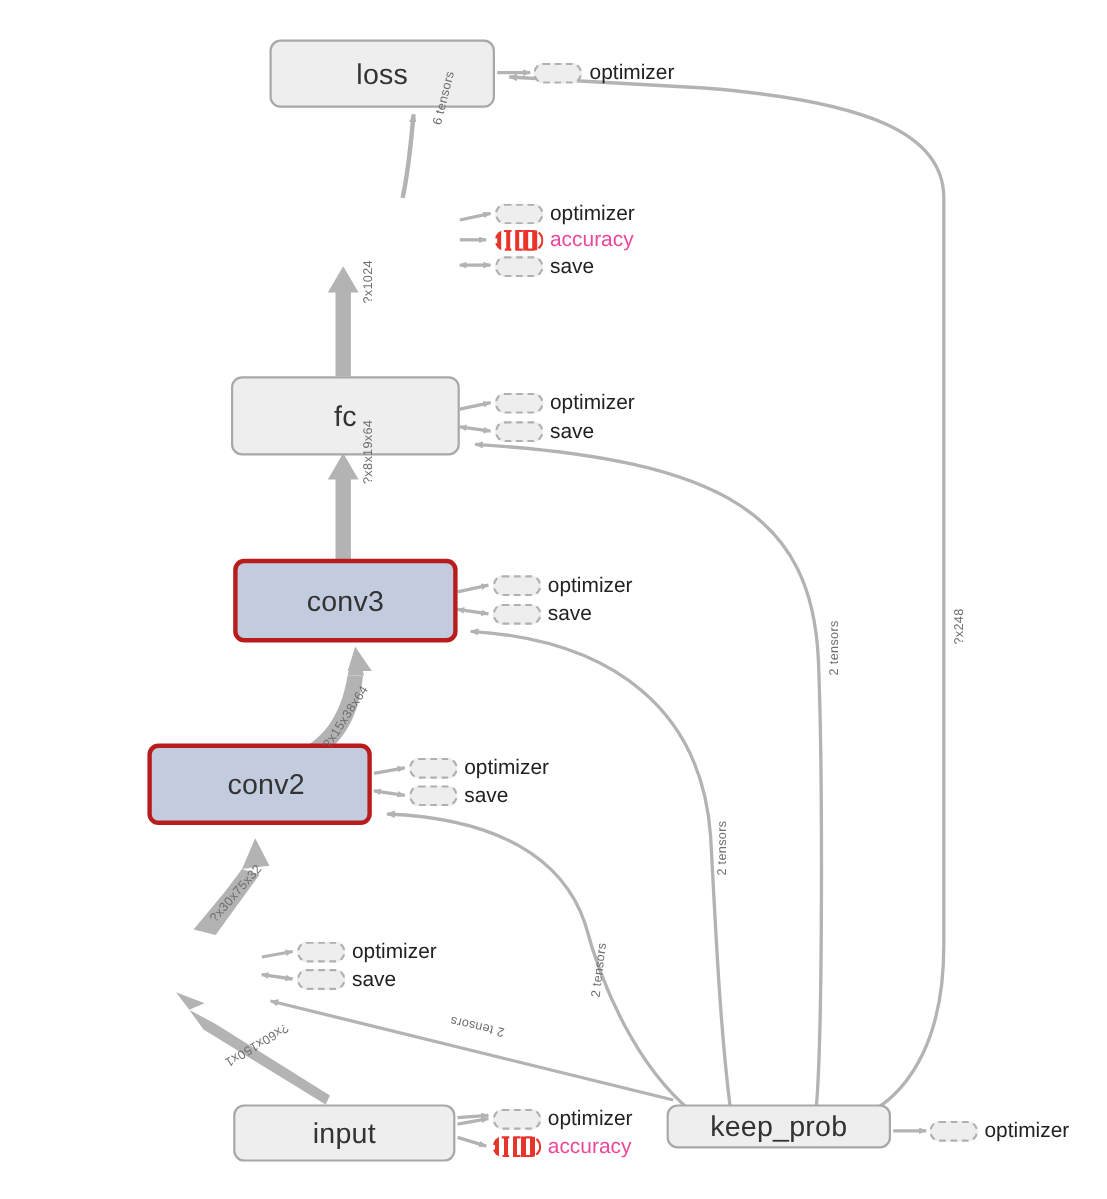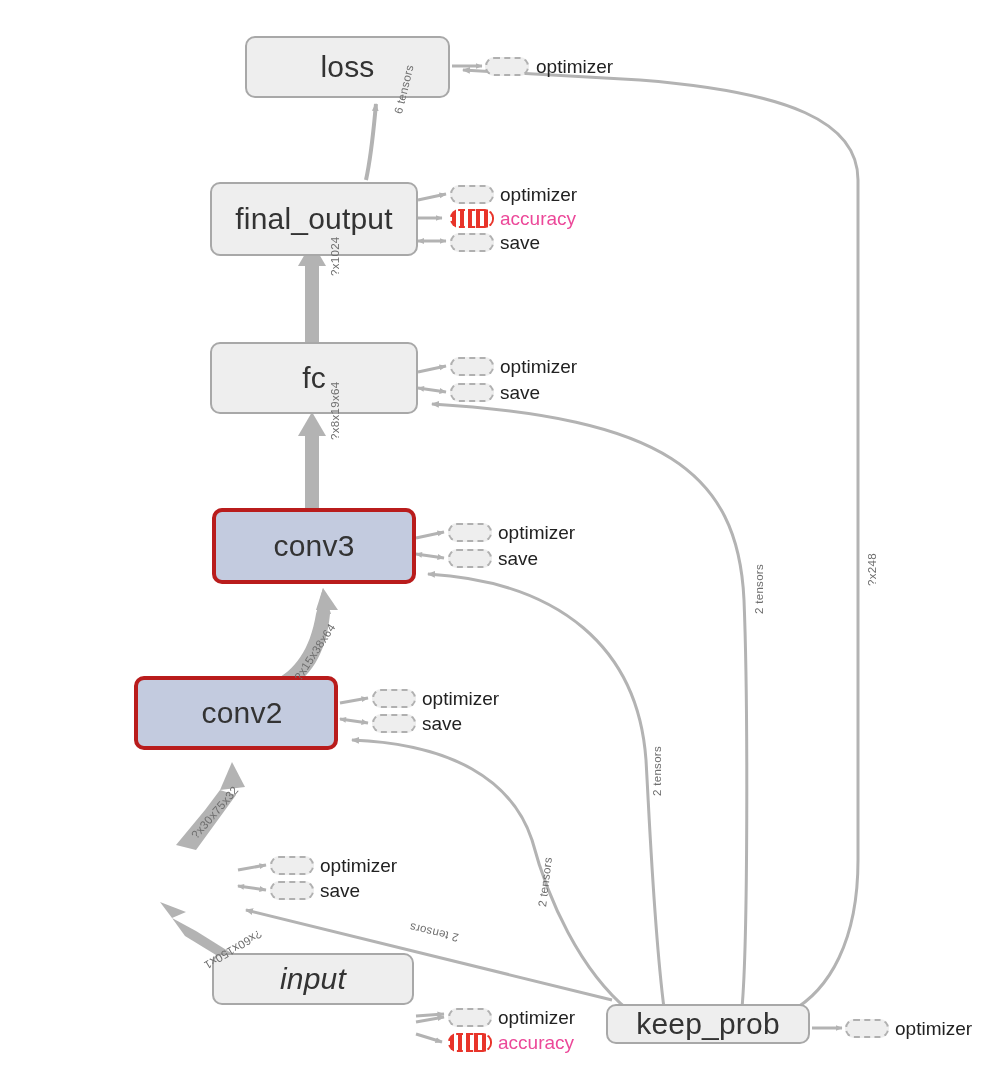--- a/index.html
+++ b/index.html
@@ -26,21 +26,21 @@
     width: 1006px;
     height: 1090px;
   }
   .node {
     position: absolute;
     box-sizing: border-box;
     display: flex;
     align-items: center;
     justify-content: center;
     border-radius: 10px;
-    font-size: 30px;
+    font-size: 26px;
     color: #333333;
     letter-spacing: 0.2px;
     white-space: nowrap;
   }
   .node.plain {
     background: #eeeeee;
     border: 2px solid #a8a8a8;
   }
   .node.conv {
     background: #c3cbdf;
@@ -207,38 +207,35 @@
 
     <g>
       <path d="M812,1028 L842,1028" stroke="#b3b3b3" stroke-width="3" fill="none" marker-end="url(#arrow-s)"></path>
     </g>
   </svg>
 
   <div class="node plain" style="left:245px; top:36px; width:205px; height:62px;">
     <span>loss</span>
   </div>
 
-  <div class="node plain" style="left:210px; top:182px; width:208px; height:74px;">
-    <span>final_output</span>
-  </div>
 
   <div class="node plain" style="left:210px; top:342px; width:208px; height:72px;">
     <span>fc</span>
   </div>
 
   <div class="node conv" style="left:212px; top:508px; width:204px; height:76px;">
     <span>conv3</span>
   </div>
 
   <div class="node conv" style="left:134px; top:676px; width:204px; height:74px;padding-left:12px;">
     <span>conv2</span>
   </div>
 
 
-  <div class="node plain" style="left:212px; top:953px; width:202px; height:52px;font-style:italic;">
+  <div class="node plain" style="left:212px; top:1004px; width:202px; height:52px;">
     <span>input</span>
   </div>
 
   <div class="node plain" style="left:606px; top:1004px; width:204px; height:40px;">
     <span>keep_prob</span>
   </div>
 
   <div class="stub" style="left:485px; top:57px;"></div>
   <div class="stub-label" style="left:536px; top:57px;">optimizer</div>
 

